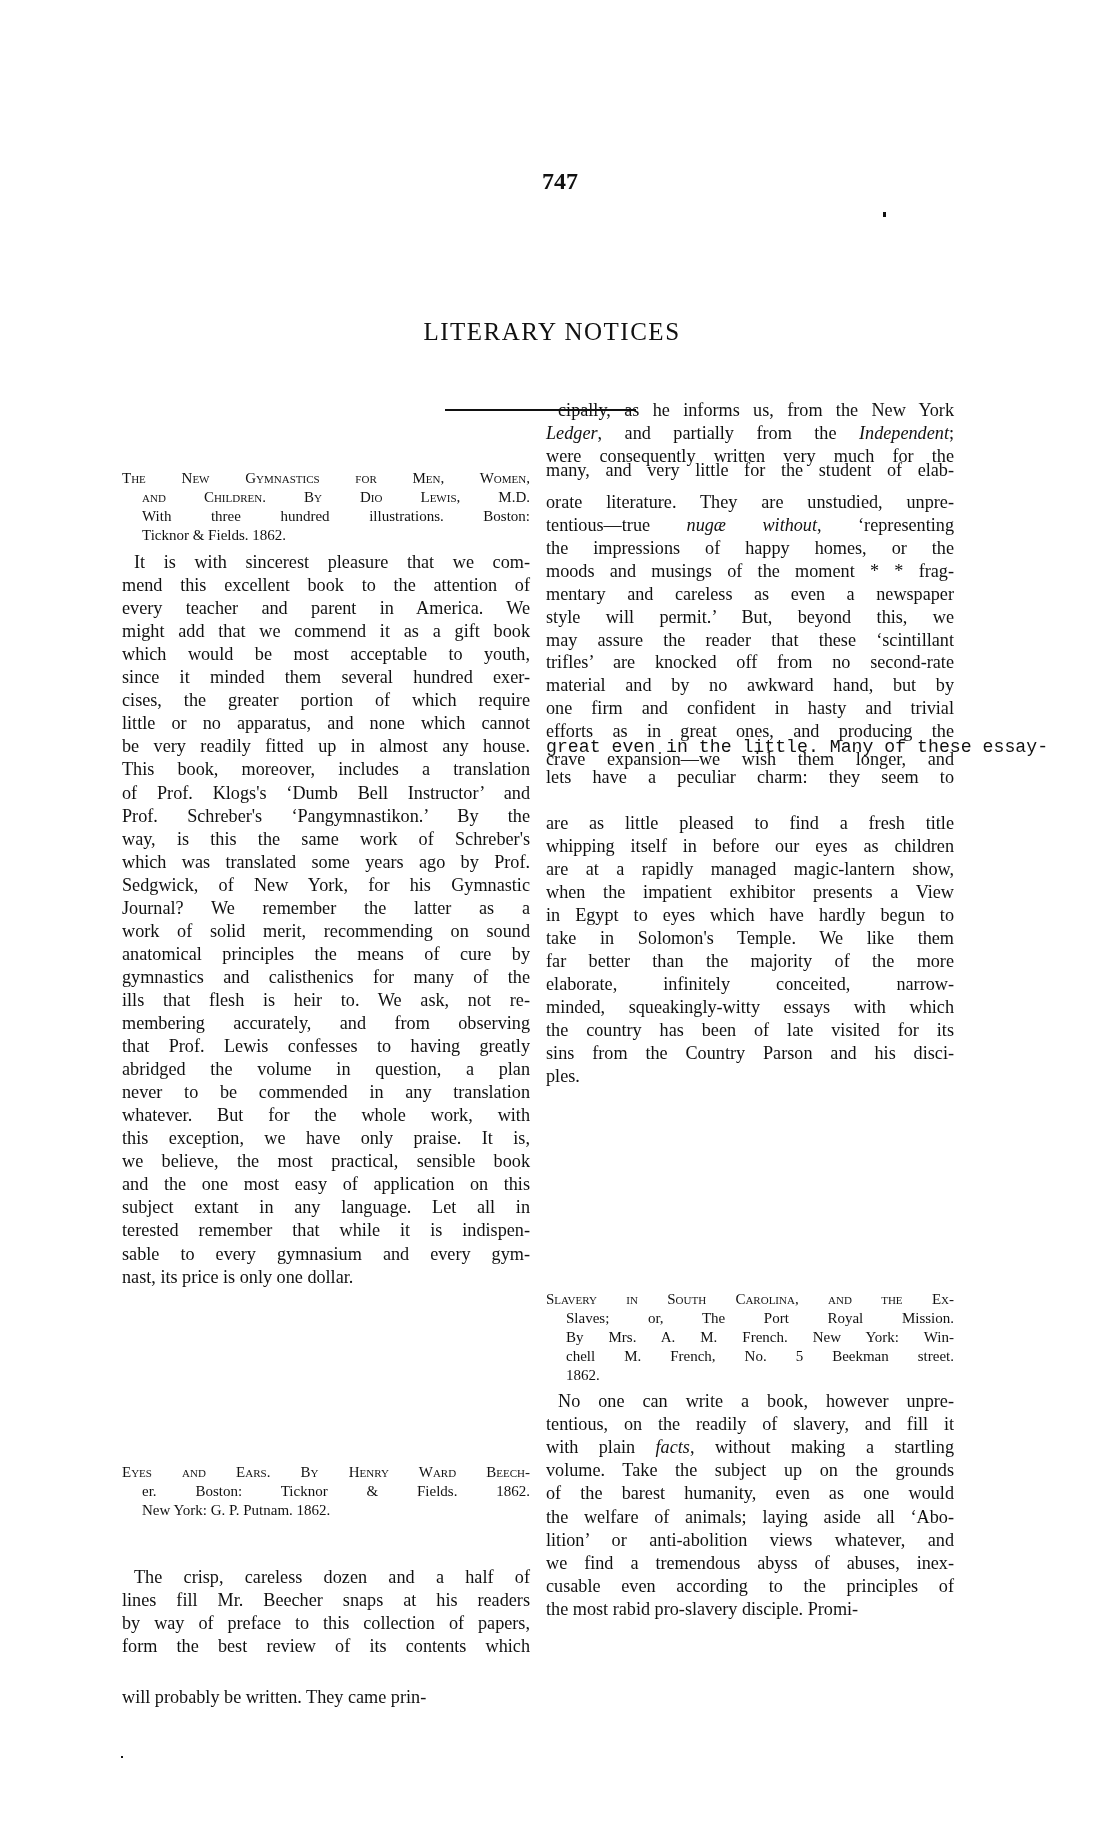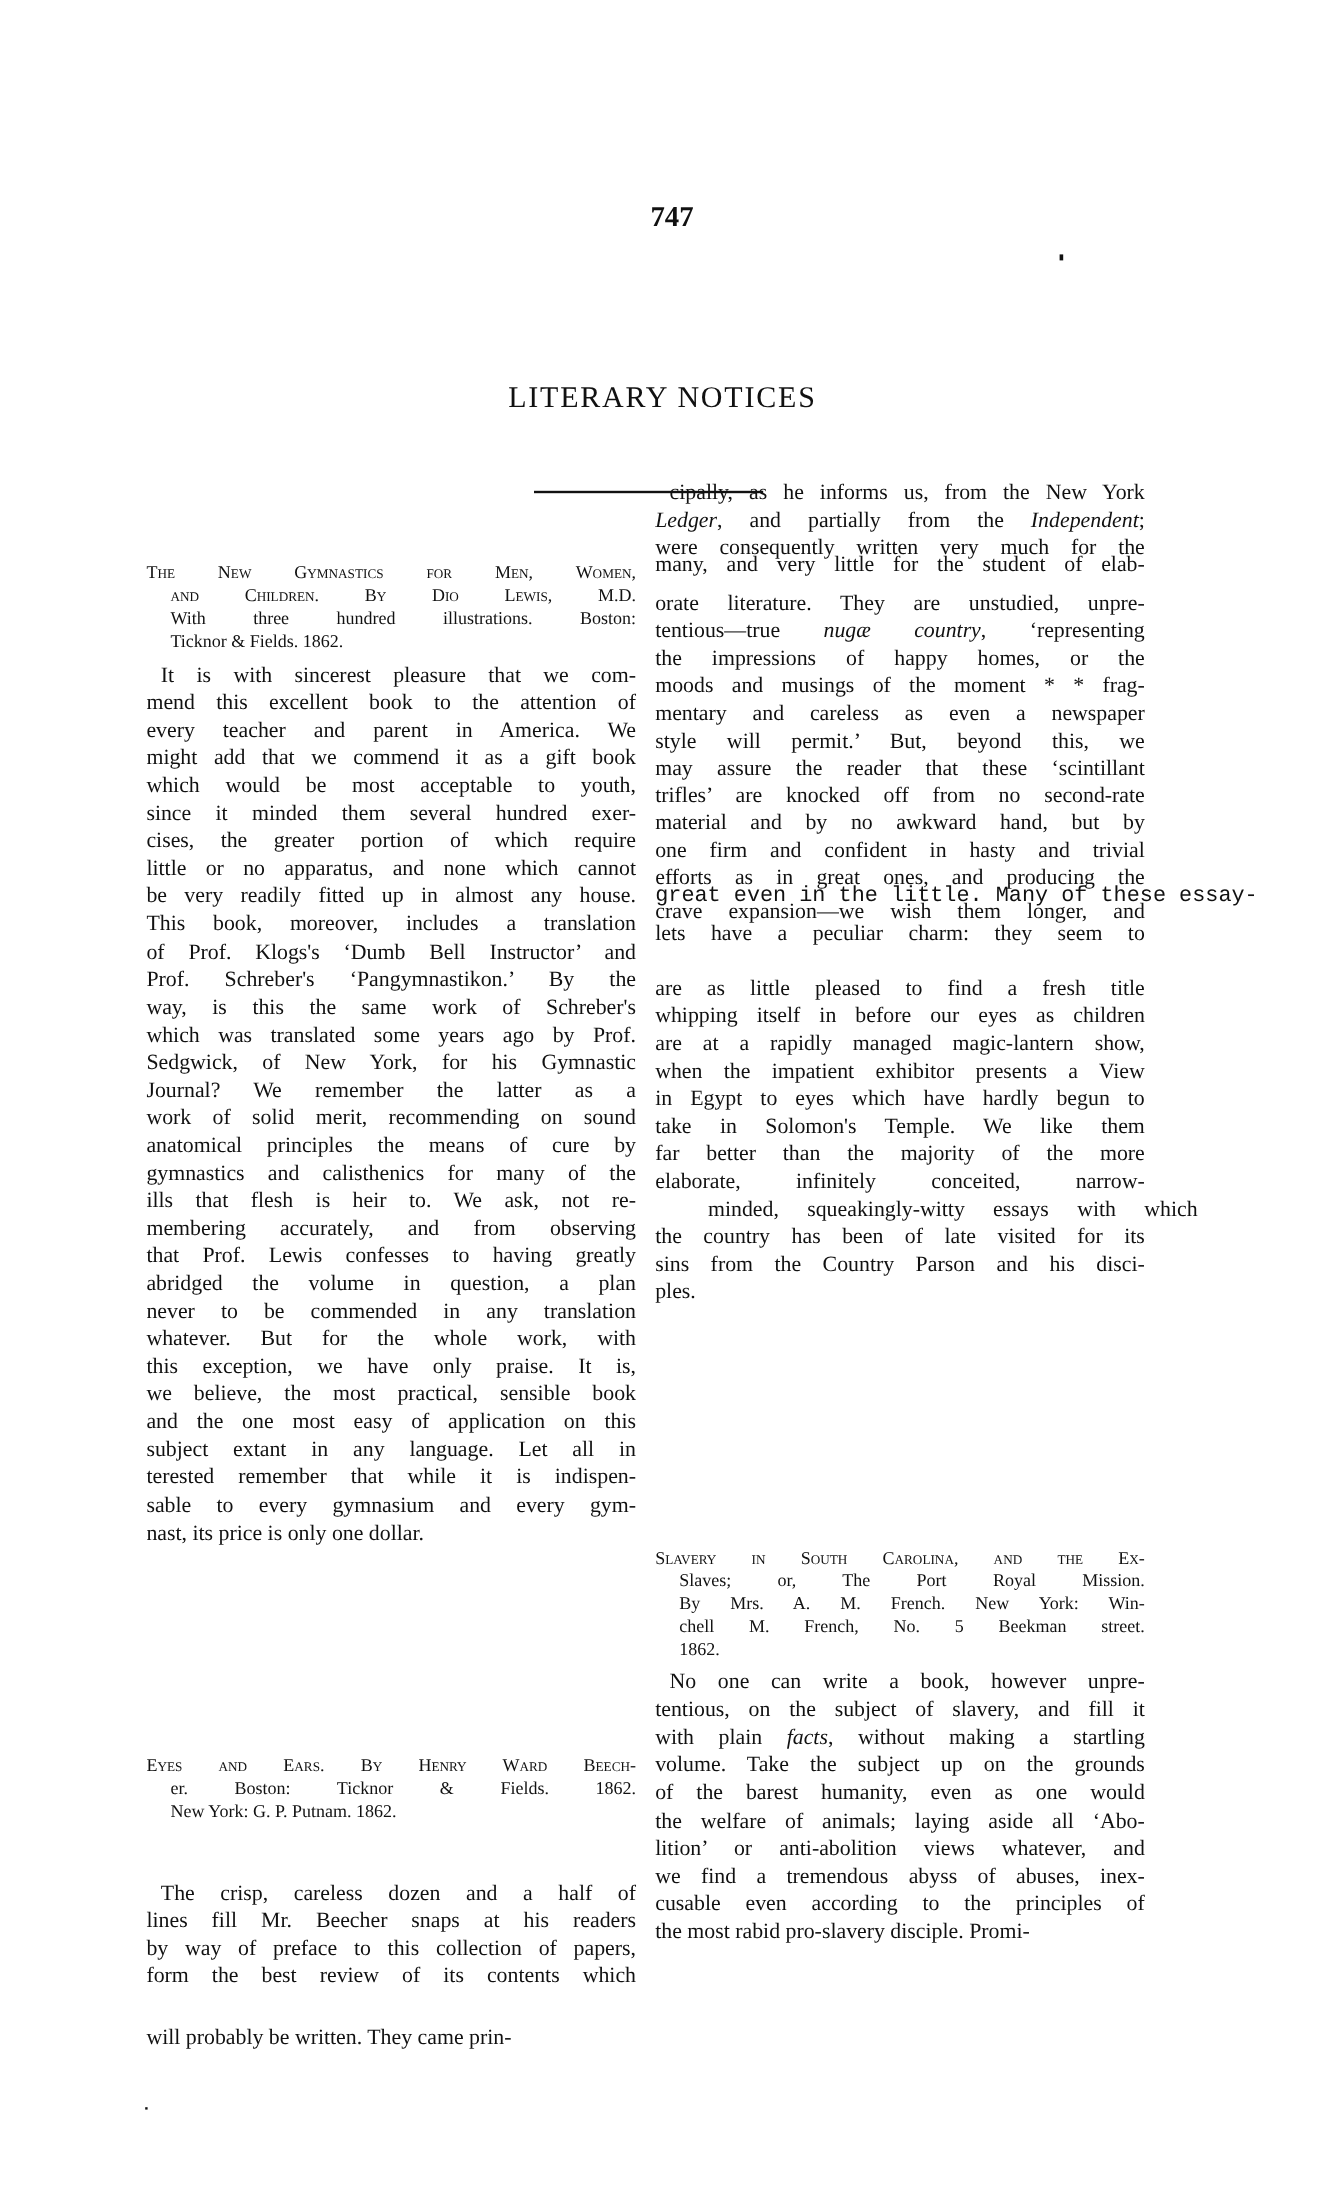--- a/index.html
+++ b/index.html
@@ -91,57 +91,57 @@
     </div>
 </div>
 
 <div class="col col-right" style="top:0;">
   <div id="body-r1">
       <div class="line indent" style="top: 399px;">cipally, as he informs us, from the New York</div>
       <div class="line" style="top: 421.95px;"><i>Ledger</i>, and partially from the <i>Independent</i>;</div>
       <div class="line" style="top: 444.9px;">were consequently written very much for the</div>
       <div class="line" style="top: 459px; font-family: Liberation Serif, serif;">many, and very little for the student of elab-</div>
       <div class="line" style="top: 490.8px;">orate literature.  They are unstudied, unpre-</div>
-      <div class="line" style="top: 513.75px;">tentious—true <i>nugæ country</i>, ‘representing</div>
+      <div class="line" style="top: 513.75px;">tentious—true <i>nugæ without</i>, ‘representing</div>
       <div class="line" style="top: 536.7px;">the impressions of happy homes, or the</div>
       <div class="line" style="top: 559.65px;">moods and musings of the moment * * frag-</div>
       <div class="line" style="top: 582.6px;">mentary and careless as even a newspaper</div>
       <div class="line" style="top: 605.55px;">style will permit.’  But, beyond this, we</div>
       <div class="line" style="top: 628.5px;">may assure the reader that these ‘scintillant</div>
       <div class="line" style="top: 651.45px;">trifles’ are knocked off from no second-rate</div>
       <div class="line" style="top: 674.4px;">material and by no awkward hand, but by</div>
       <div class="line" style="top: 697.35px;">one firm and confident in hasty and trivial</div>
       <div class="line" style="top: 720.3px;">efforts as in great ones, and producing the</div>
       <div class="line" style="top: 736px; font-family: Liberation Mono, monospace;">great even in the little.  Many of these essay-</div>
       <div class="line" style="top: 766.2px;">lets have a peculiar charm: they seem to</div>
       <div class="line" style="top: 748px;">crave expansion—we wish them longer, and</div>
       <div class="line" style="top: 812.1px;">are as little pleased to find a fresh title</div>
       <div class="line" style="top: 835.05px;">whipping itself in before our eyes as children</div>
       <div class="line" style="top: 858px;">are at a rapidly managed magic-lantern show,</div>
       <div class="line" style="top: 880.95px;">when the impatient exhibitor presents a View</div>
       <div class="line" style="top: 903.9px;">in Egypt to eyes which have hardly begun to</div>
       <div class="line" style="top: 926.85px;">take in Solomon's Temple.  We like them</div>
       <div class="line" style="top: 949.8px;">far better than the majority of the more</div>
       <div class="line" style="top: 972.75px;">elaborate, infinitely conceited, narrow-</div>
-      <div class="line" style="top: 995.7px; margin-left: 44px;">minded, squeakingly-witty essays with which</div>
+      <div class="line" style="top: 995.7px;">minded, squeakingly-witty essays with which</div>
       <div class="line" style="top: 1018.65px;">the country has been of late visited for its</div>
       <div class="line" style="top: 1041.6px;">sins from the Country Parson and his disci-</div>
       <div class="line last" style="top: 1064.55px;">ples.</div>
     </div>
 
   <div class="head">
     <div class="line sc" style="top:1288px;">Slavery in South Carolina, and the Ex-</div>
     <div class="line hang" style="top:1307px;">Slaves; or, The Port Royal Mission.</div>
     <div class="line hang" style="top:1326px;">By Mrs. A. M. French.  New York: Win-</div>
     <div class="line hang" style="top:1345px;">chell M. French, No. 5 Beekman street.</div>
     <div class="line hang last" style="top:1364px;">1862.</div>
   </div>
   <div id="body-r2">
       <div class="line indent" style="top: 1390px;">No one can write a book, however unpre-</div>
-      <div class="line" style="top: 1413.1px;">tentious, on the subject of slavery, and fill it</div>
+      <div class="line" style="top: 1413.1px;">tentious, on the readily of slavery, and fill it</div>
       <div class="line" style="top: 1436.2px;">with plain <i>facts</i>, without making a startling</div>
       <div class="line" style="top: 1459.3px;">volume.  Take the subject up on the grounds</div>
       <div class="line" style="top: 1482.4px;">of the barest humanity, even as one would</div>
       <div class="line" style="top: 1505.5px;">the welfare of animals; laying aside all ‘Abo-</div>
       <div class="line" style="top: 1528.6px;">lition’ or anti-abolition views whatever, and</div>
       <div class="line" style="top: 1551.7px;">we find a tremendous abyss of abuses, inex-</div>
       <div class="line" style="top: 1574.8px;">cusable even according to the principles of</div>
       <div class="line last" style="top: 1597.9px;">the most rabid pro-slavery disciple.  Promi-</div>
     </div>
 </div>

